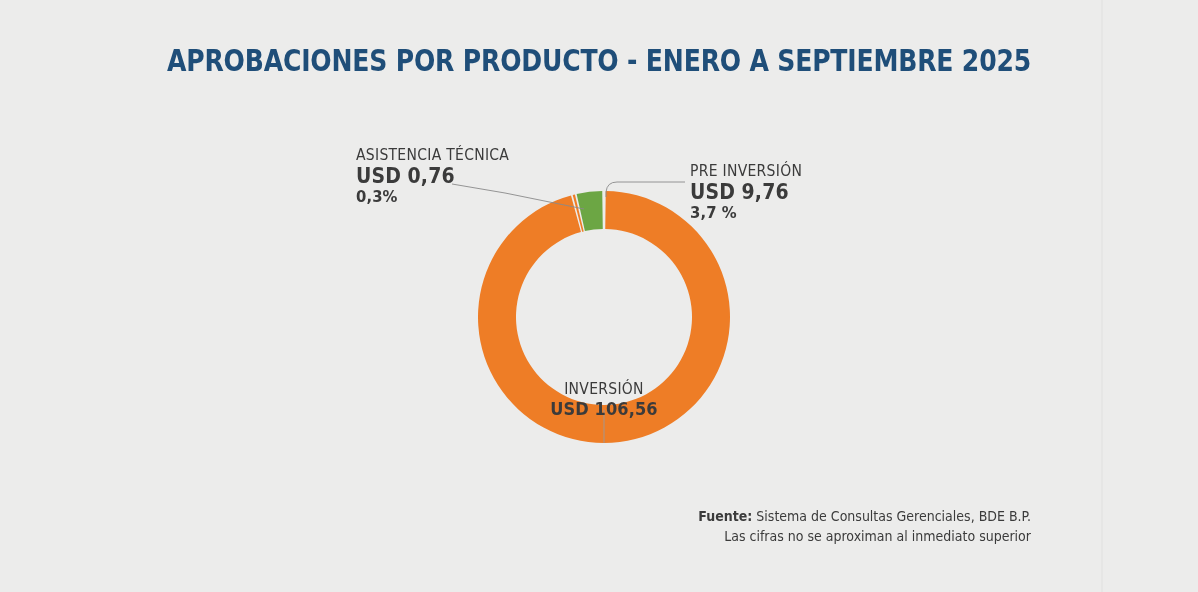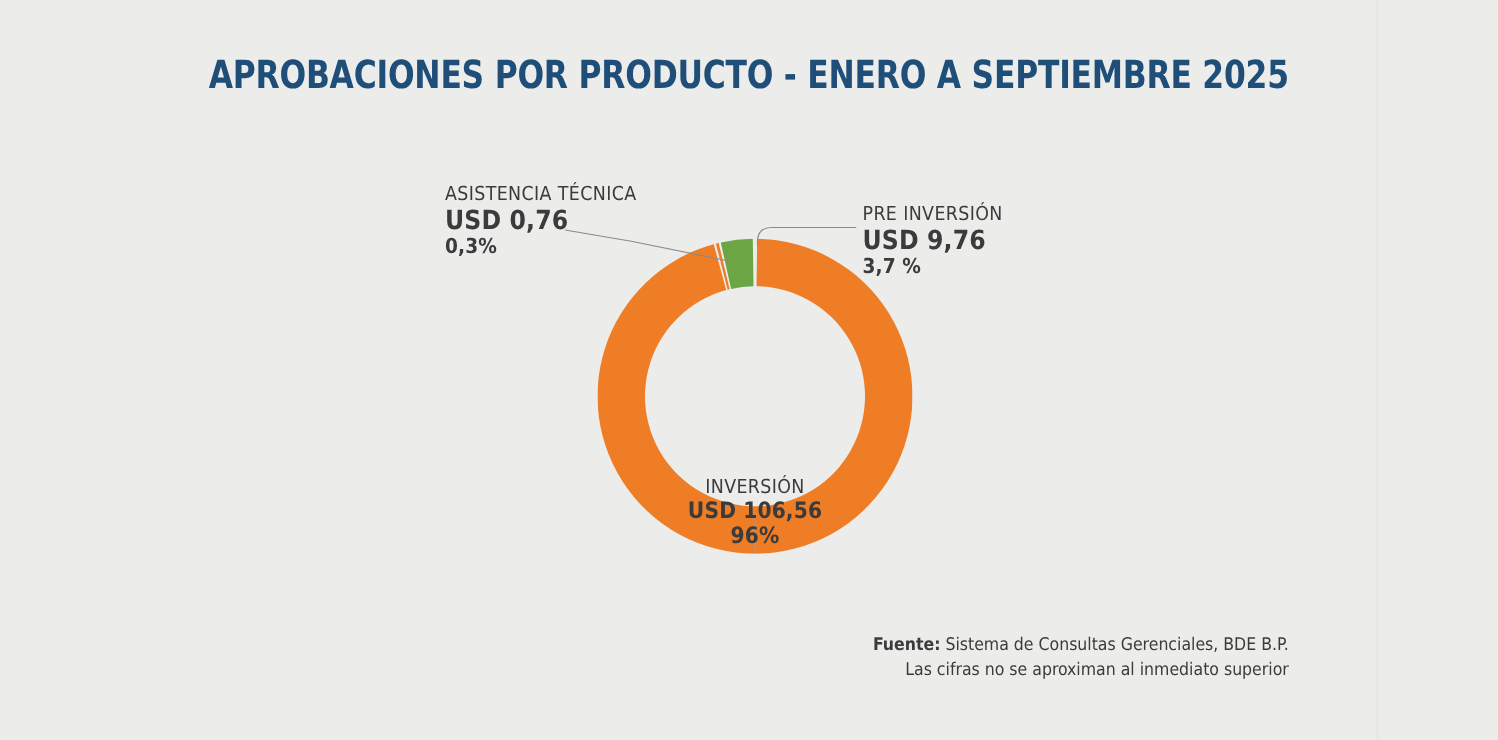--- a/index.html
+++ b/index.html
@@ -163,21 +163,20 @@
 
   <div class="callout" id="callout-preinversion">
     <span class="cat">PRE INVERSIÓN</span>
     <span class="amount">USD 9,76</span>
     <span class="pct">3,7 %</span>
   </div>
 
   <div class="callout" id="callout-inversion">
     <span class="cat">INVERSIÓN</span>
     <span class="amount">USD 106,56</span>
-    <span class="pct">96%</span>
   </div>
 
   <div id="footnote">
     <span class="ln"><b>Fuente:</b><span> Sistema de Consultas Gerenciales, BDE B.P.</span></span>
     <span class="ln">Las cifras no se aproximan al inmediato superior</span>
   </div>
 
   <div id="edge-artifact"></div>
 </div>
 

